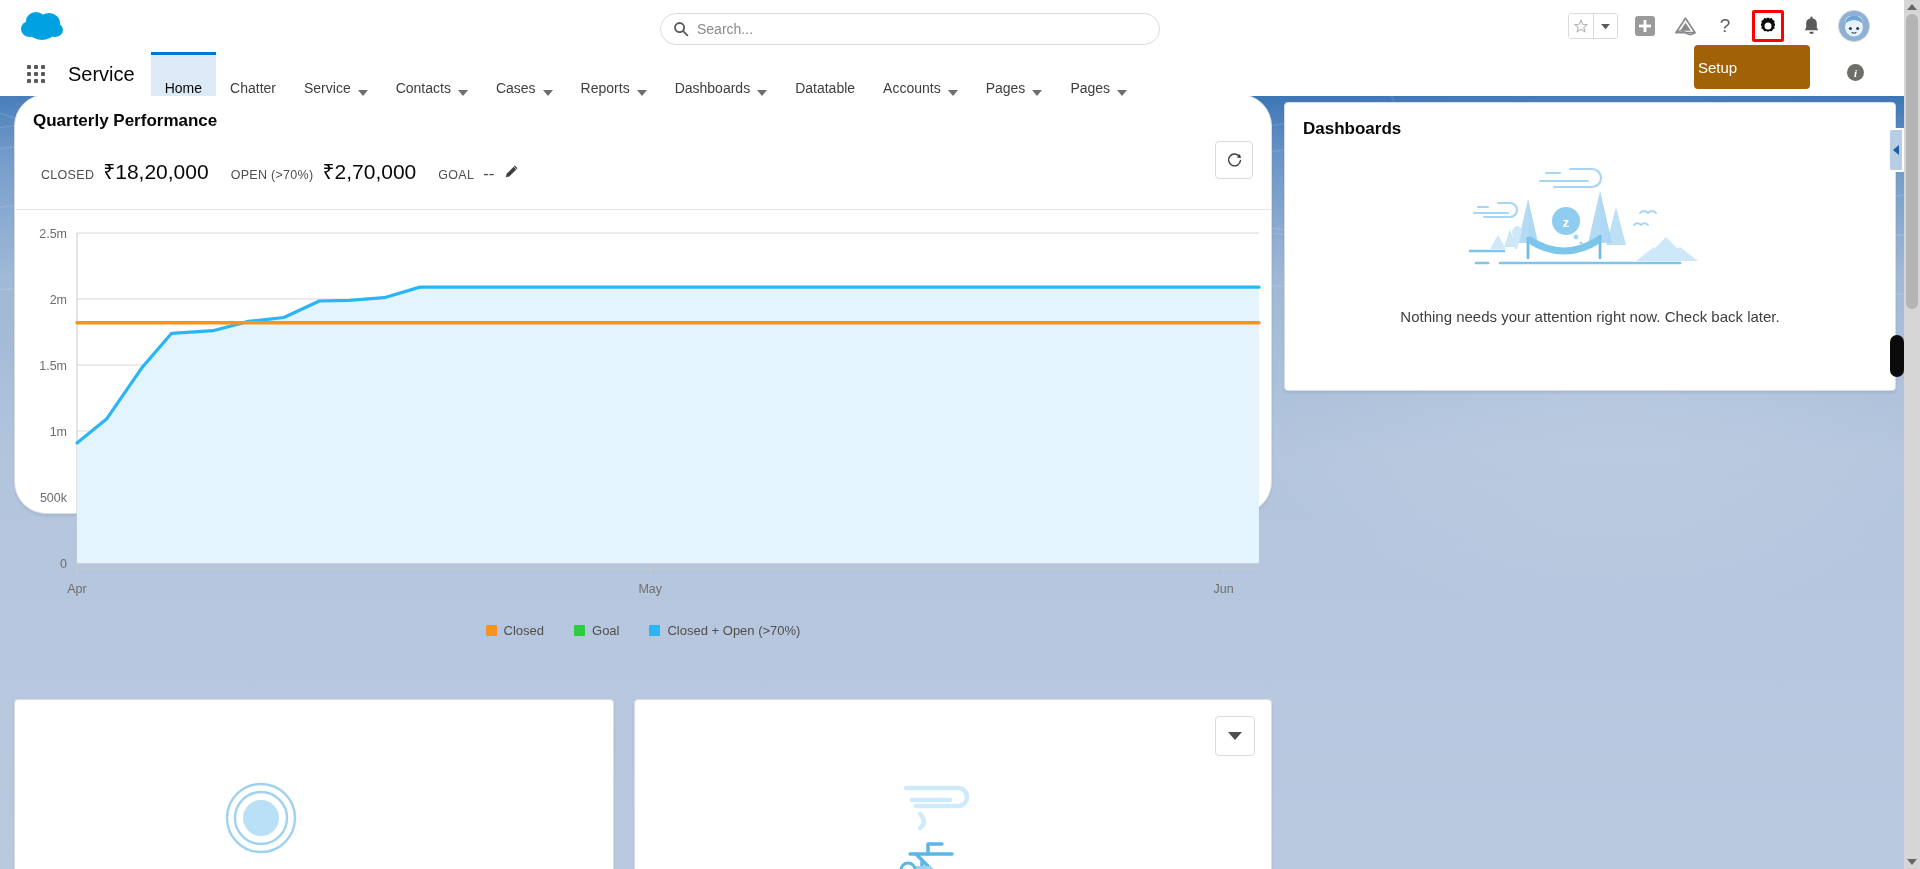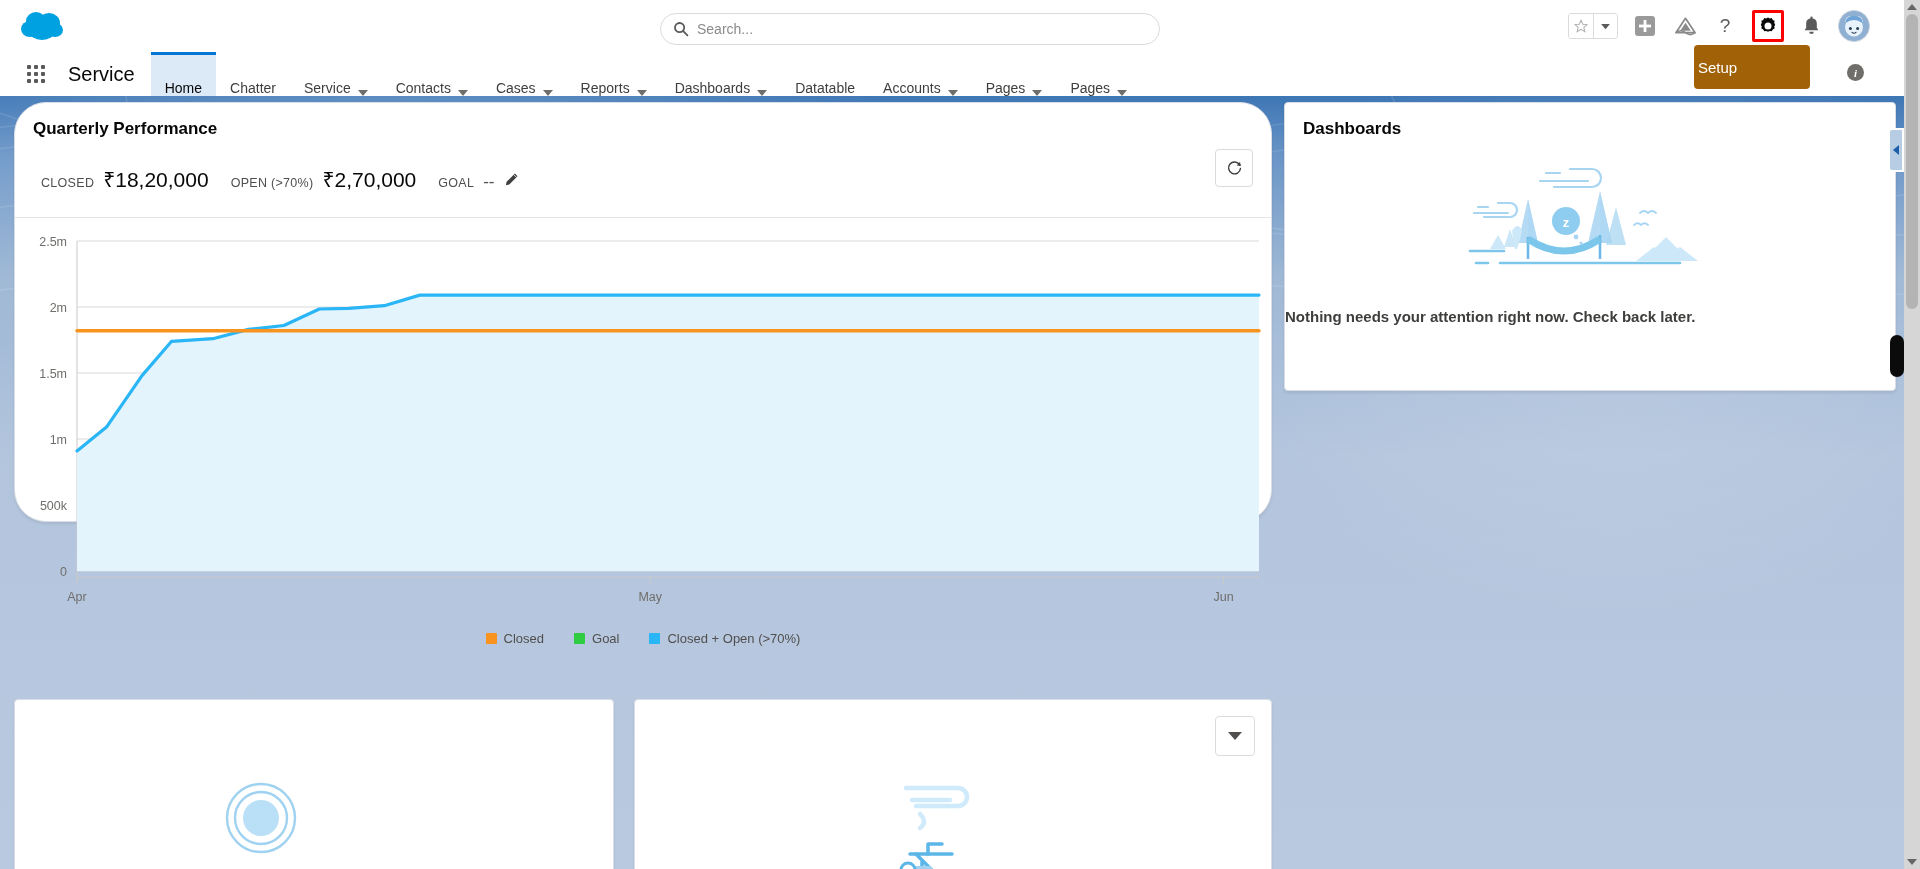--- a/index.html
+++ b/index.html
@@ -132,21 +132,21 @@
   .card {
     position: absolute; background: #ffffff;
     border: 1px solid #d8dde6; border-radius: 4px;
     box-shadow: 0 2px 3px rgba(0,0,0,.08);
   }
   .card-title {
     font-size: 17px; font-weight: bold; color: #080707;
     padding: 16px 0 0 18px;
   }
 
-  #card-quarterly { left: 14px; top: 102px; width: 1258px; height: 420px; border-radius: 32px; }
+  #card-quarterly { left: 14px; top: 94px; width: 1258px; height: 420px; border-radius: 32px; }
   #card-assistant { left: 1284px; top: 102px; width: 612px; height: 289px; }
   #card-events    { left: 14px;  top: 699px; width: 600px; height: 320px; }
   #card-tasks     { left: 634px; top: 699px; width: 638px; height: 320px; }
 
   .refresh-btn {
     position: absolute; right: 18px; top: 46px;
     width: 38px; height: 38px; border: 1px solid #dddbda;
     border-radius: 4px; background: #fff; cursor: pointer;
     display: flex; align-items: center; justify-content: center;
   }
@@ -190,21 +190,21 @@
   .legend-item { display: flex; align-items: center; gap: 7px; font-size: 13px; color: #514f4d; }
   .legend-swatch { width: 11px; height: 11px; border-radius: 1px; display: block; }
 
   
   .assistant-illo {
     position: absolute; left: 50%; transform: translateX(-50%);
     top: 48px; width: 300px; height: 140px;
   }
   .assistant-msg {
     position: absolute; left: 0; right: 0; top: 205px;
-    text-align: left; font-size: 15px; color: #3e3e3c; font-weight: bold;
+    text-align: center; font-size: 15px; color: #3e3e3c;
   }
 
   
   .empty-illo {
     position: absolute; left: 50%; transform: translateX(-50%);
     top: 58px; width: 330px; height: 250px; overflow: hidden;
   }
 
   
   .collapse-tab {

